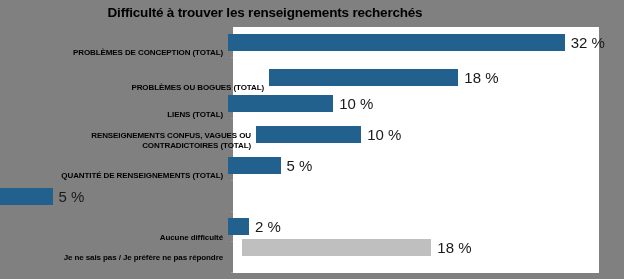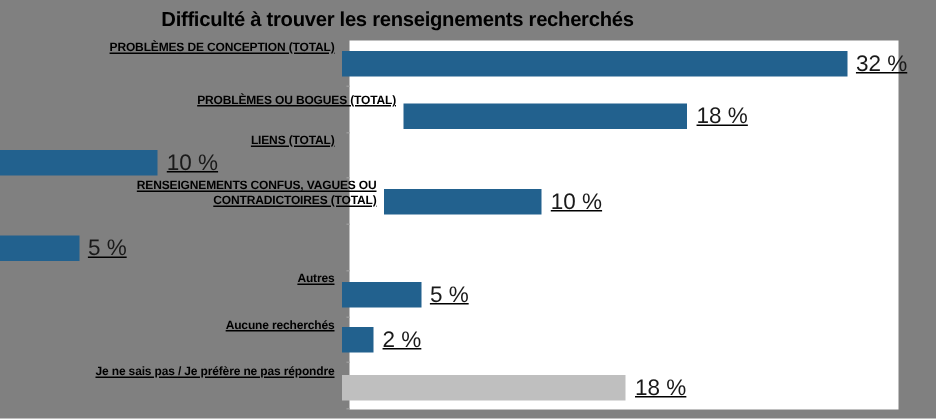--- a/index.html
+++ b/index.html
@@ -46,22 +46,21 @@
     top: 27px;
     width: 624px;
     height: 246px;
   }
   .bar-row {
     position: absolute;
     left: 0;
     width: 624px;
     height: 30.75px;
     display: flex;
-    align-items: flex-start;
-    text-decoration: underline;
+    align-items: flex-end;
   }
   .cat-label {
     width: 228px;
     padding-right: 5px;
     box-sizing: border-box;
     text-align: right;
     font-size: 8px;
     font-weight: bold;
     color: #000000;
     line-height: 9.5px;
@@ -114,60 +113,60 @@
       </div>
       <div class="tick-mark" style="top: 29.75px;"></div>
       <div class="bar-row" style="top: 35px; padding-left: 41px;">
         <div class="cat-label">PROBLÈMES OU BOGUES (TOTAL)</div>
         <div class="bar-wrap">
           <div class="bar" style="width: 189.36px; background: rgb(34, 97, 142);"></div>
           <div class="bar-value">18 %</div>
         </div>
       </div>
       <div class="tick-mark" style="top: 60.5px;"></div>
-      <div class="bar-row" style="top: 61.5px; flex-direction: column;">
+      <div class="bar-row" style="top: 61.5px;">
         <div class="cat-label">LIENS (TOTAL)</div>
         <div class="bar-wrap">
           <div class="bar" style="width: 105.2px; background: rgb(34, 97, 142);"></div>
           <div class="bar-value">10 %</div>
         </div>
       </div>
       <div class="tick-mark" style="top: 91.25px;"></div>
       <div class="bar-row" style="top: 92.25px; padding-left: 28px;">
         <div class="cat-label">RENSEIGNEMENTS CONFUS, VAGUES OU CONTRADICTOIRES (TOTAL)</div>
         <div class="bar-wrap">
           <div class="bar" style="width: 105.2px; background: rgb(34, 97, 142);"></div>
           <div class="bar-value">10 %</div>
         </div>
       </div>
       <div class="tick-mark" style="top: 122px;"></div>
       <div class="bar-row" style="top: 123px;">
+        <div class="cat-label">QUANTITÉ DE RENSEIGNEMENTS (TOTAL)</div>
         <div class="bar-wrap">
           <div class="bar" style="width: 52.6px; background: rgb(34, 97, 142);"></div>
           <div class="bar-value">5 %</div>
         </div>
       </div>
       <div class="tick-mark" style="top: 152.75px;"></div>
       <div class="bar-row" style="top: 153.75px;">
-        <div class="cat-label">Autres</div>
         <div class="bar-wrap">
           <div class="bar" style="width: 52.6px; background: rgb(34, 97, 142);"></div>
           <div class="bar-value">5 %</div>
         </div>
       </div>
       <div class="tick-mark" style="top: 183.5px;"></div>
       <div class="bar-row" style="top: 184.5px;">
-        <div class="cat-label">Aucune recherchés</div>
+        <div class="cat-label">Aucune difficulté</div>
         <div class="bar-wrap">
           <div class="bar" style="width: 21.04px; background: rgb(34, 97, 142);"></div>
           <div class="bar-value">2 %</div>
         </div>
       </div>
       <div class="tick-mark" style="top: 214.25px;"></div>
-      <div class="bar-row" style="top: 216px;">
+      <div class="bar-row" style="top: 205px; gap: 14px;">
         <div class="cat-label">Je ne sais pas / Je préfère ne pas répondre</div>
         <div class="bar-wrap">
           <div class="bar other" style="width: 189.36px; background: rgb(191, 191, 191);"></div>
           <div class="bar-value">18 %</div>
         </div>
       </div>
       <div class="tick-mark" style="top: 245px;"></div>
     </div>
 
 </div>

